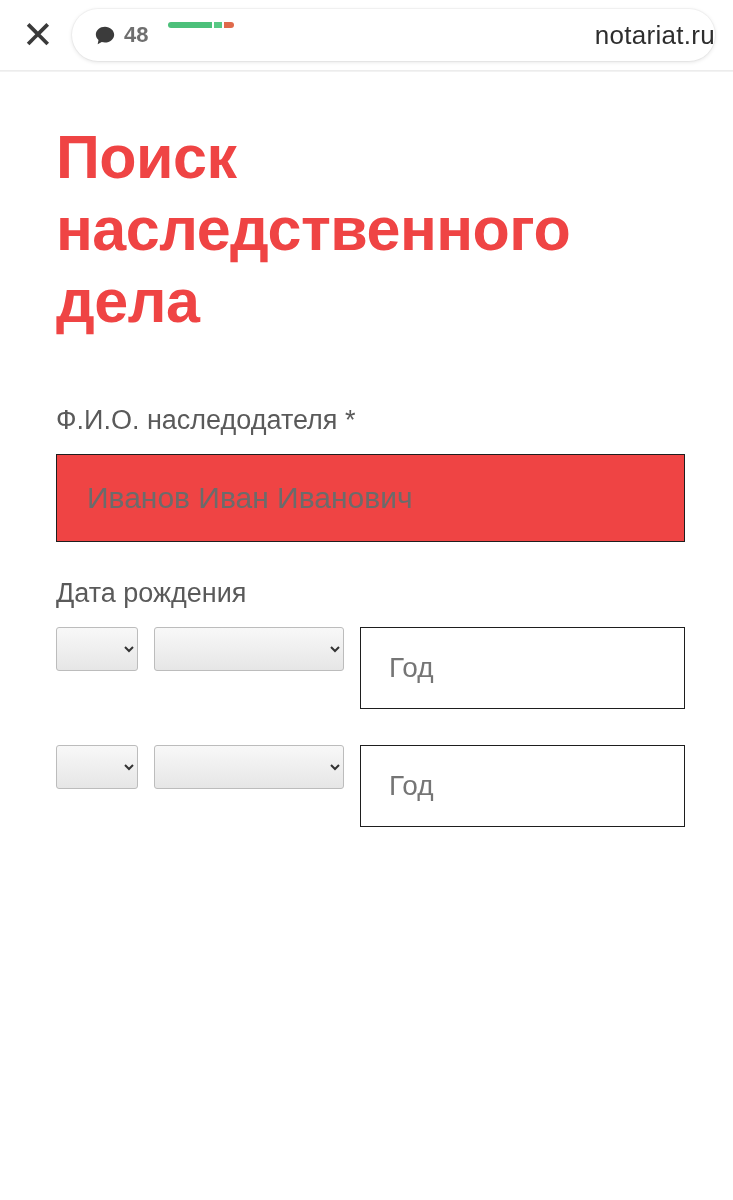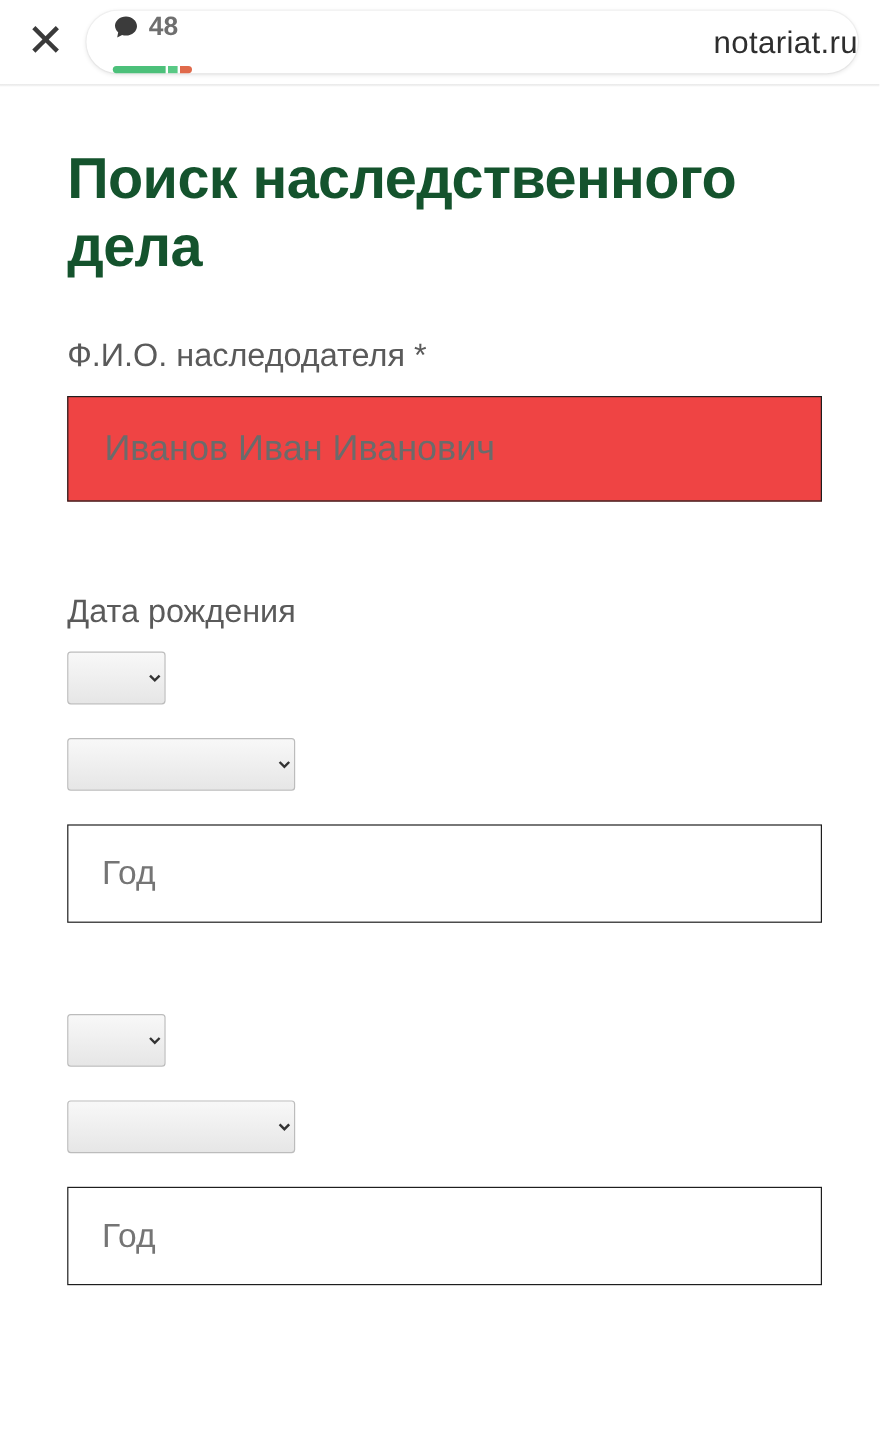--- a/index.html
+++ b/index.html
@@ -31,21 +31,21 @@
     background:#ffffff;
     border-radius:26px;
     box-shadow: 0 1px 4px rgba(0,0,0,0.12), 0 0 0 1px rgba(0,0,0,0.03);
     display:flex;
     align-items:center;
     position:relative;
     padding:0 22px;
   }
   .pill-left {
     display:flex;
-    flex-direction:column;
+    flex-direction:row;
     align-items:flex-start;
     gap:20px;
     justify-content:space-between;
   }
   .comment-wrap { display:flex; align-items:center; gap:8px; }
   .comment-icon { width:22px; height:22px; }
   .comment-icon svg { width:100%; height:100%; display:block; }
   .comment-count { font-size:22px; font-weight:700; color:#6f6f6f; }
   .progress {
     width:64px; height:6px;
@@ -69,29 +69,29 @@
     height:2px;
     width:100%;
     background:linear-gradient(#e9e9e9,#f5f5f5);
   }
 
   
   .content {
     padding: 50px 48px 0 56px;
   }
   h1.page-title {
-    font-size:48px;
+    font-size:61px;
     line-height:1.18;
     font-weight:700;
-    color:#14532d;
+    color:#ef4444;
     letter-spacing:-0.5px;
-    margin-bottom:46px;
-  }
-
-  .field-group { margin-bottom:76px; }
+    margin-bottom:67px;
+  }
+
+  .field-group { margin-bottom:36px; }
   .field-label {
     font-size:27px;
     color:#5a5a5a;
     margin-bottom:18px;
     font-weight:400;
   }
 
   .text-input {
     width:100%;
     border:1px solid #1e1e1e;
@@ -126,21 +126,21 @@
     background:#efefef;
     background:linear-gradient(#f8f8f8,#e6e6e6);
     border:1px solid #bcbcbc;
     border-radius:3px;
     color:#333;
     padding:0 8px;
   }
   .native-select.day { width:82px; }
   .native-select.month { width:190px; }
 
-  .stack { display:flex; flex-direction:column; gap:16px; }
+  .stack { display:flex; gap:16px; }
 </style>
 </head>
 <body>
 
 <div class="topbar">
   <div class="close-x">✕</div>
   <div class="pill">
     <div class="pill-left">
       <div class="comment-wrap">
         <span class="comment-icon">

